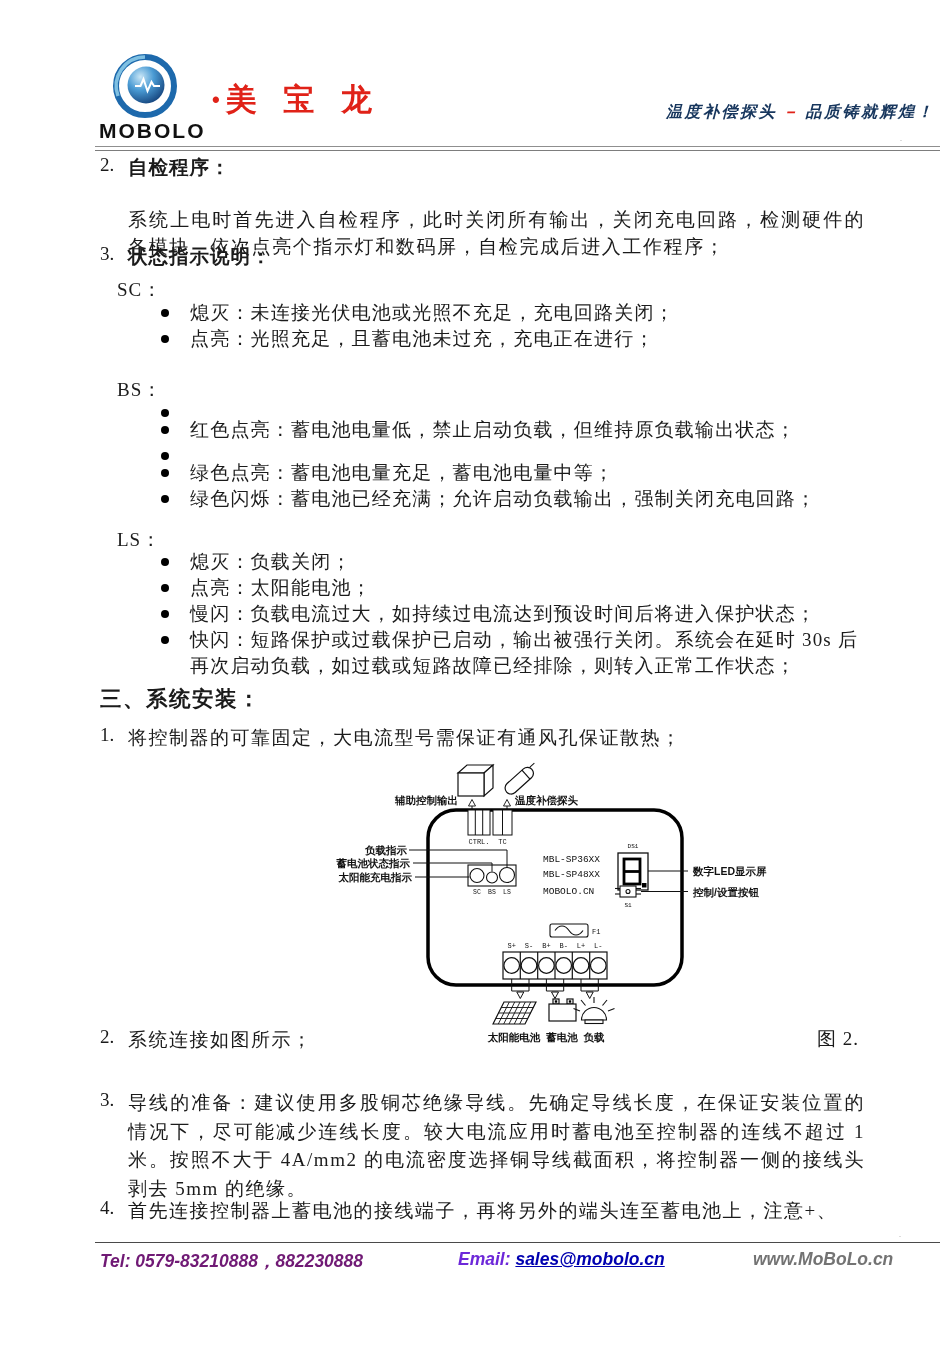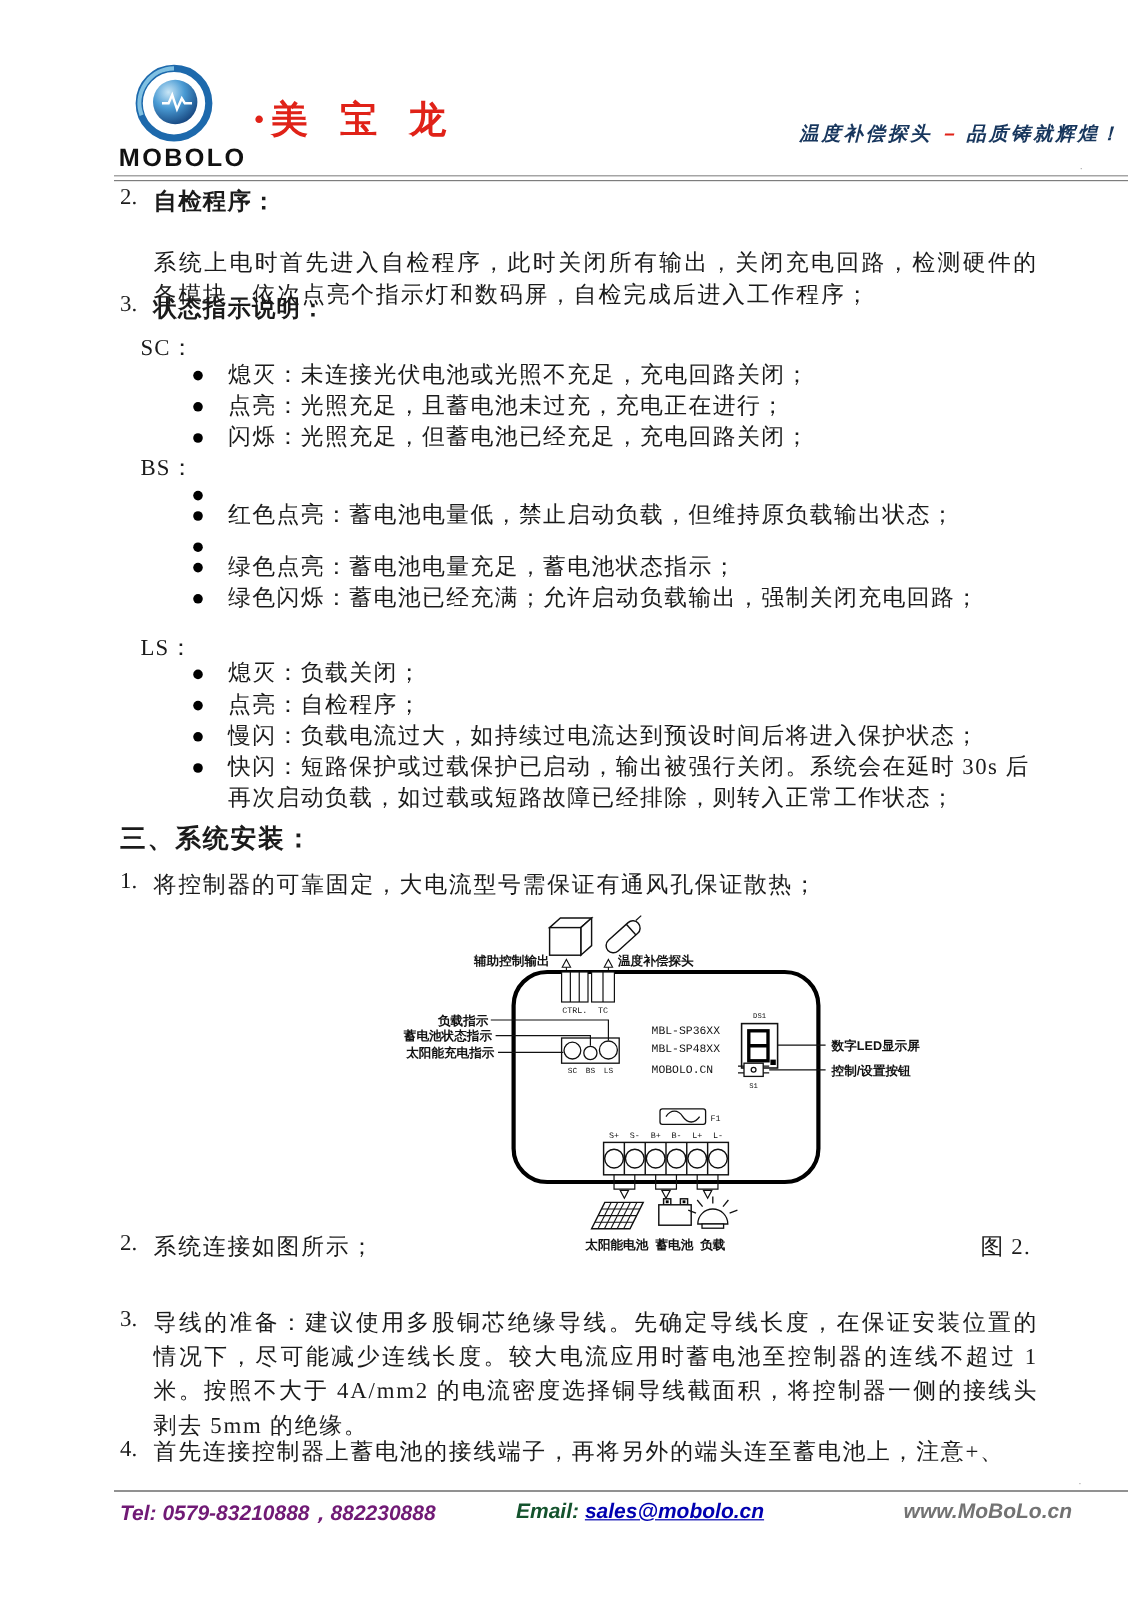--- a/index.html
+++ b/index.html
@@ -26,21 +26,21 @@
   .bitem{display:flex;align-items:flex-start;line-height:26px;}
   .dot{flex:none;width:8px;height:8px;border-radius:50%;background:#000;margin:9px 21px 0 1px;}
   .btext{font-size:19px;letter-spacing:1.2px;line-height:26px;max-width:676px;}
   .h2{font-size:21.5px;letter-spacing:1.5px;}
   .step-text{font-size:19px;letter-spacing:1.5px;line-height:27px;}
   .just{width:737px;line-height:28.5px;text-align:justify;}
   .figcap{font-size:19px;letter-spacing:1px;}
   
   .ftxt{font-family:"Liberation Sans","DejaVu Sans",sans-serif;font-weight:700;font-style:italic;font-size:17.5px;}
   .tel{color:#701a75;}
-  .email-label{color:#14532d;}
+  .email-label{color:#6d28d9;margin-left:28px;}
   .email-link{color:#0000b0;text-decoration:underline;}
   .site{color:#737373;}
   svg text{fill:#111;}
 </style>
 </head>
 <body>
 
 <div class="page">
 
   <svg class="abs" style="left:96px;top:52px" width="135" height="92" viewBox="0 0 135 92">
@@ -81,57 +81,53 @@
   <div class="abs group-label" style="left:117px;top:277px">SC：</div>
   <div class="abs" style="left:160px;top:300px">
     <div class="bitem">
         <span class="dot"></span>
         <span class="btext">熄灭：未连接光伏电池或光照不充足，充电回路关闭；</span>
       </div>
     <div class="bitem">
         <span class="dot"></span>
         <span class="btext">点亮：光照充足，且蓄电池未过充，充电正在进行；</span>
       </div>
-    <div class="bitem">
-        <span class="dot"></span>
-        <span class="btext">闪烁：光照充足，但蓄电池已经充足，充电回路关闭；</span>
-      </div>
   </div>
 
   <div class="abs group-label" style="left:117px;top:377px">BS：</div>
   <div class="abs" style="left:160px;top:400px">
     <div class="bitem">
         <span class="dot"></span>
       </div>
     <div class="bitem">
         <span class="dot"></span>
         <span class="btext">红色点亮：蓄电池电量低，禁止启动负载，但维持原负载输出状态；</span>
       </div>
     <div class="bitem">
         <span class="dot"></span>
       </div>
     <div class="bitem">
         <span class="dot"></span>
-        <span class="btext">绿色点亮：蓄电池电量充足，蓄电池状态指示；</span>
+        <span class="btext">绿色点亮：蓄电池电量充足，蓄电池电量中等；</span>
       </div>
     <div class="bitem">
         <span class="dot"></span>
         <span class="btext">绿色闪烁：蓄电池已经充满；允许启动负载输出，强制关闭充电回路；</span>
       </div>
   </div>
 
   <div class="abs group-label" style="left:117px;top:527px">LS：</div>
   <div class="abs" style="left:160px;top:549px">
     <div class="bitem">
         <span class="dot"></span>
         <span class="btext">熄灭：负载关闭；</span>
       </div>
     <div class="bitem">
         <span class="dot"></span>
-        <span class="btext">点亮：自检程序；</span>
+        <span class="btext">点亮：太阳能电池；</span>
       </div>
     <div class="bitem">
         <span class="dot"></span>
         <span class="btext">慢闪：负载电流过大，如持续过电流达到预设时间后将进入保护状态；</span>
       </div>
     <div class="bitem">
         <span class="dot"></span>
         <span class="btext">快闪：短路保护或过载保护已启动，输出被强行关闭。系统会在延时 30s 后再次启动负载，如过载或短路故障已经排除，则转入正常工作状态；</span>
       </div>
   </div>

